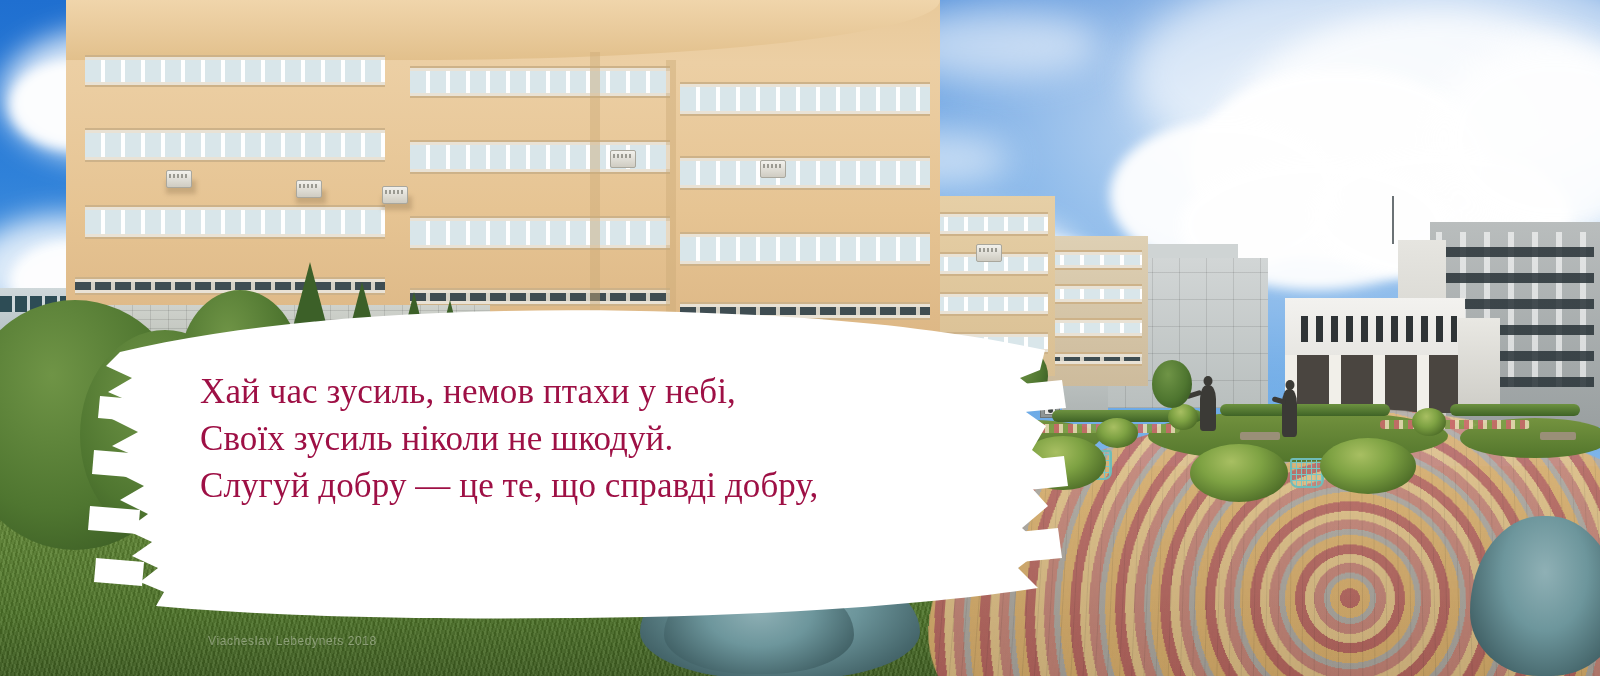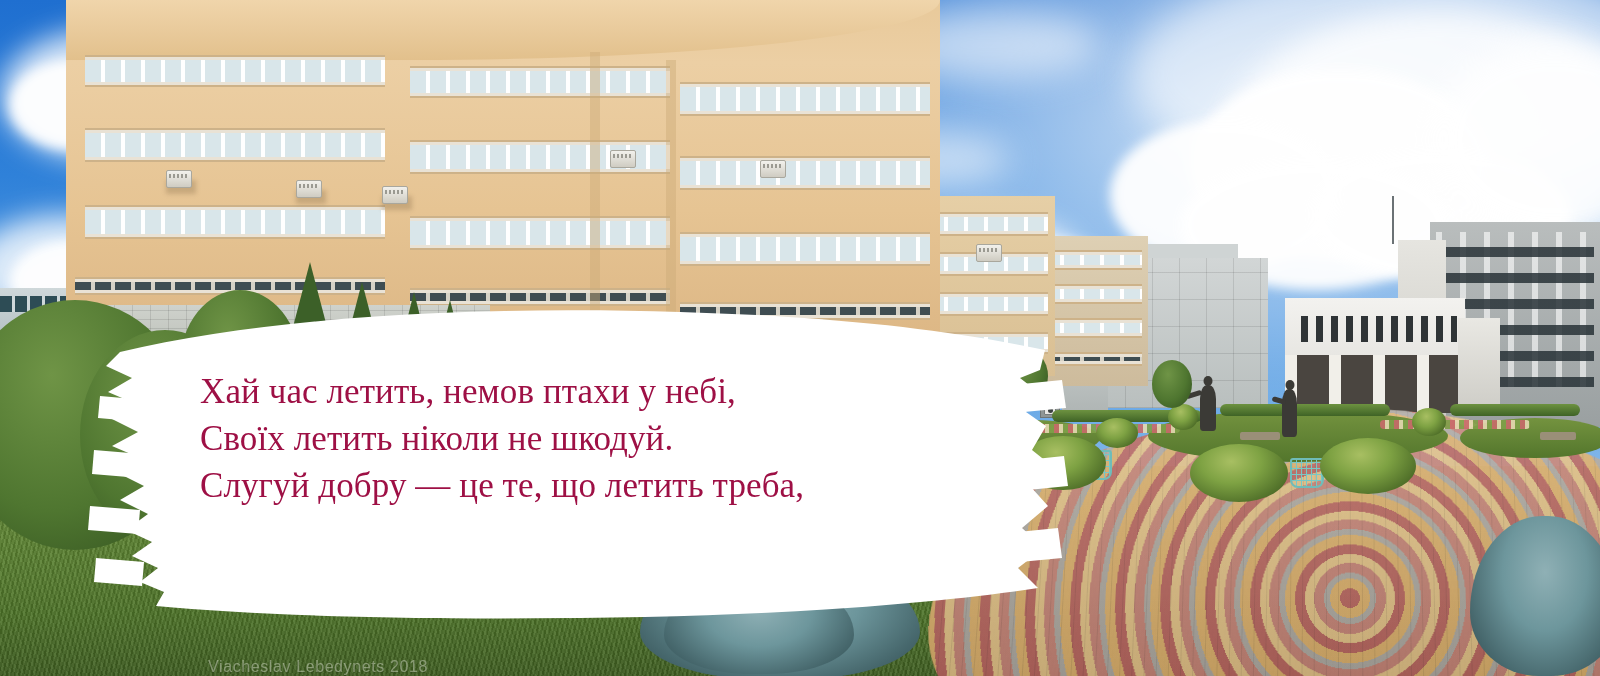--- a/index.html
+++ b/index.html
@@ -307,23 +307,23 @@
     font-family:"Liberation Serif", serif;
     font-size:35px;
     line-height:47px;
     letter-spacing:.1px;
     white-space:nowrap;
   }
   .poem .line { display:block; }
 
   .credit {
     position:absolute;
-    left:208px; top:658px;
+    left:208px; top:634px;
     font-family:"Liberation Sans", sans-serif;
-    font-size:16px;
+    font-size:12px;
     letter-spacing:.6px;
     color:rgba(235,240,225,.42);
     text-shadow:0 1px 1px rgba(0,0,0,.12);
   }
 </style>
 </head>
 <body>
 
 <div id="stage">
 
@@ -565,20 +565,20 @@
       <path fill="#ffffff" d="M 30,206 L 80,210 L 78,234 L 28,230 Z"></path>
       <path fill="#ffffff" d="M 36,258 L 84,262 L 82,286 L 34,282 Z"></path>
 
       <path fill="#ffffff" d="M 962,84 L 1002,80 L 1006,108 L 964,112 Z"></path>
       <path fill="#ffffff" d="M 966,160 L 1004,156 L 1008,186 L 968,190 Z"></path>
       <path fill="#ffffff" d="M 958,232 L 998,228 L 1002,258 L 960,262 Z"></path>
     </svg>
   </div>
 
   <div class="poem">
-    <span class="line">Хай час летить, немов птахи у небі,</span>
-    <span class="line">Своїх летить ніколи не шкодуй.</span>
-    <span class="line">Слугуй добру — це те, що летить треба,</span>
+    <span class="line">Хай час зусиль, немов птахи у небі,</span>
+    <span class="line">Своїх зусиль ніколи не шкодуй.</span>
+    <span class="line">Слугуй добру — це те, що справді добру,</span>
   </div>
 
   <div class="credit">Viacheslav Lebedynets 2018</div>
 
 </div>
 
 </body></html>

